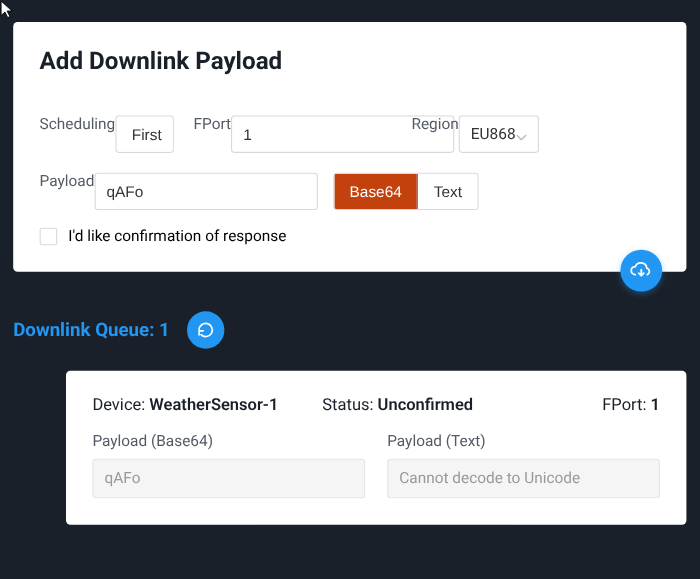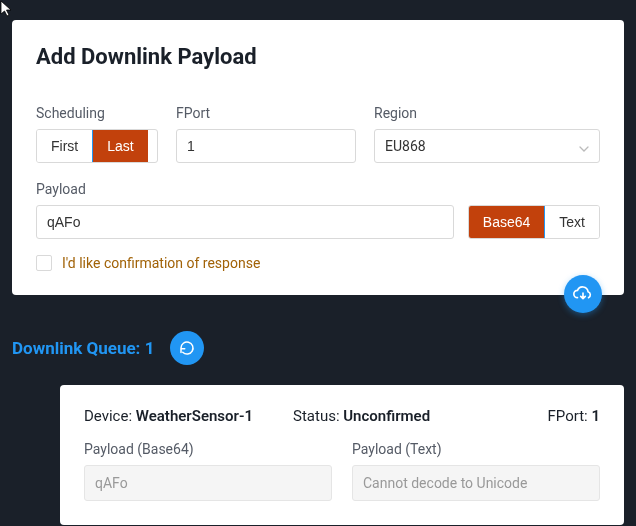--- a/index.html
+++ b/index.html
@@ -30,21 +30,21 @@
     color: #1a2029;
     margin-bottom: 36px;
   }
   .field-row {
     display: flex;
     gap: 18px;
     margin-bottom: 18px;
   }
   .field {
     display: flex;
-    flex-direction: column;
+    flex-direction: row;
   }
   .field-label {
     font-size: 14px;
     color: #555b66;
     margin-bottom: 8px;
   }
   .btn-group {
     display: flex;
     border: 1px solid #d9d9d9;
     border-radius: 3px;
@@ -116,21 +116,21 @@
   .checkbox {
     width: 16px;
     height: 16px;
     border: 1px solid #d9d9d9;
     border-radius: 2px;
     background: #fff;
     cursor: pointer;
   }
   .checkbox-label {
     font-size: 14px;
-    color: #a16207;
+    color: #000000;
   }
   .floating-btn {
     position: absolute;
     right: 22px;
     bottom: -18px;
     width: 38px;
     height: 38px;
     background: #2196f3;
     border-radius: 50%;
     display: flex;

